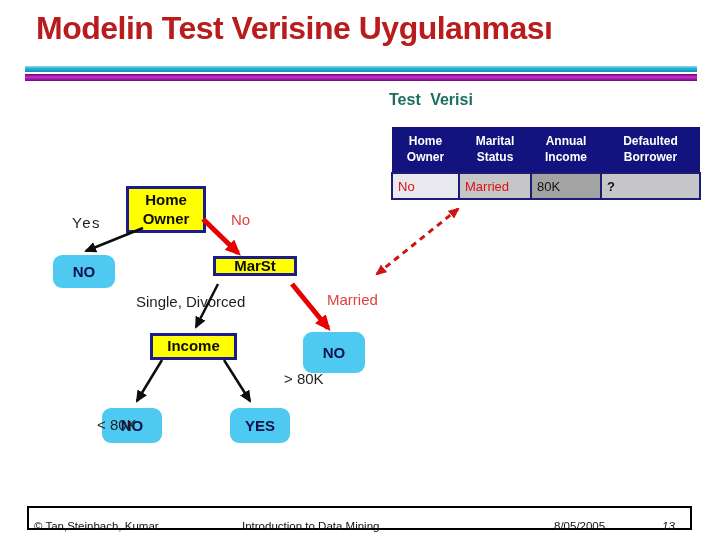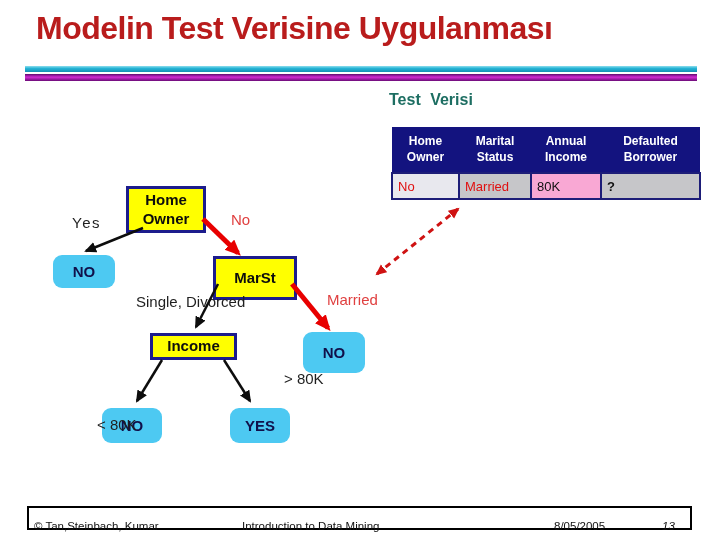--- a/index.html
+++ b/index.html
@@ -16,21 +16,21 @@
 
   
   .dtable{position:absolute;left:391px;top:127px;border-collapse:collapse;table-layout:fixed;}
   .dtable th{background:#13137f;color:#ffffff;font-weight:bold;font-size:12px;line-height:1.3;
          text-align:center;vertical-align:middle;height:41px;padding:2px 1px;
          border-bottom:1px solid #dcdce8;}
   .dtable td{font-size:13px;height:24px;padding:0 0 0 5px;vertical-align:middle;
          border:2px solid #1d1d78;}
   .c0{width:60px;background:#e8e8ee;color:#e01010;}
   .c1{width:65px;background:#c6c6c9;color:#e01010;margin-left:36px;}
-  .c2{width:63px;background:#f9a8d4;color:#111111;}
+  .c2{width:63px;background:#a3a3a3;color:#111111;}
   .c3{width:92px;background:#c6c6c9;color:#111111;font-weight:bold;margin-top:8px;}
 
   
   .dnode{position:absolute;background:#ffff00;border:3px solid #1c1c8c;color:#0d0d0d;
          font-weight:bold;font-size:15px;line-height:1.25;display:flex;align-items:center;
          justify-content:center;text-align:center;box-sizing:border-box;}
   .leaf{position:absolute;background:#4dc9f2;border-radius:9px;color:#10104a;font-weight:bold;
          font-size:15px;display:flex;align-items:center;justify-content:center;box-sizing:border-box;}
   .blabel{position:absolute;font-size:15px;color:#1f1f1f;white-space:nowrap;}
   .blabel.red{color:#e04040;}
@@ -68,21 +68,21 @@
       <tr>
         <td class="c0">No</td>
         <td class="c1">Married</td>
         <td class="c2">80K</td>
         <td class="c3">?</td>
       </tr>
     </tbody>
   </table>
 
   <div class="dnode" style="left:126px;top:186px;width:80px;height:47px;">Home Owner</div>
-  <div class="dnode" style="left:213px;top:256px;width:84px;height:44px;">MarSt</div>
+  <div class="dnode" style="left:213px;top:256px;width:84px;height:20px;">MarSt</div>
   <div class="dnode" style="left:150px;top:333px;width:87px;height:27px;">Income</div>
 
   <div class="leaf" style="left:53px;top:255px;width:62px;height:33px;">NO</div>
   <div class="leaf" style="left:303px;top:332px;width:62px;height:41px;">NO</div>
   <div class="leaf" style="left:102px;top:408px;width:60px;height:35px;">NO</div>
   <div class="leaf" style="left:230px;top:408px;width:60px;height:35px;">YES</div>
 
   <div class="blabel yes-spacing" style="left:72px;top:214px;">Yes</div>
   <div class="blabel red" style="left:231px;top:211px;">No</div>
   <div class="blabel" style="left:136px;top:293px;">Single, Divorced</div>

